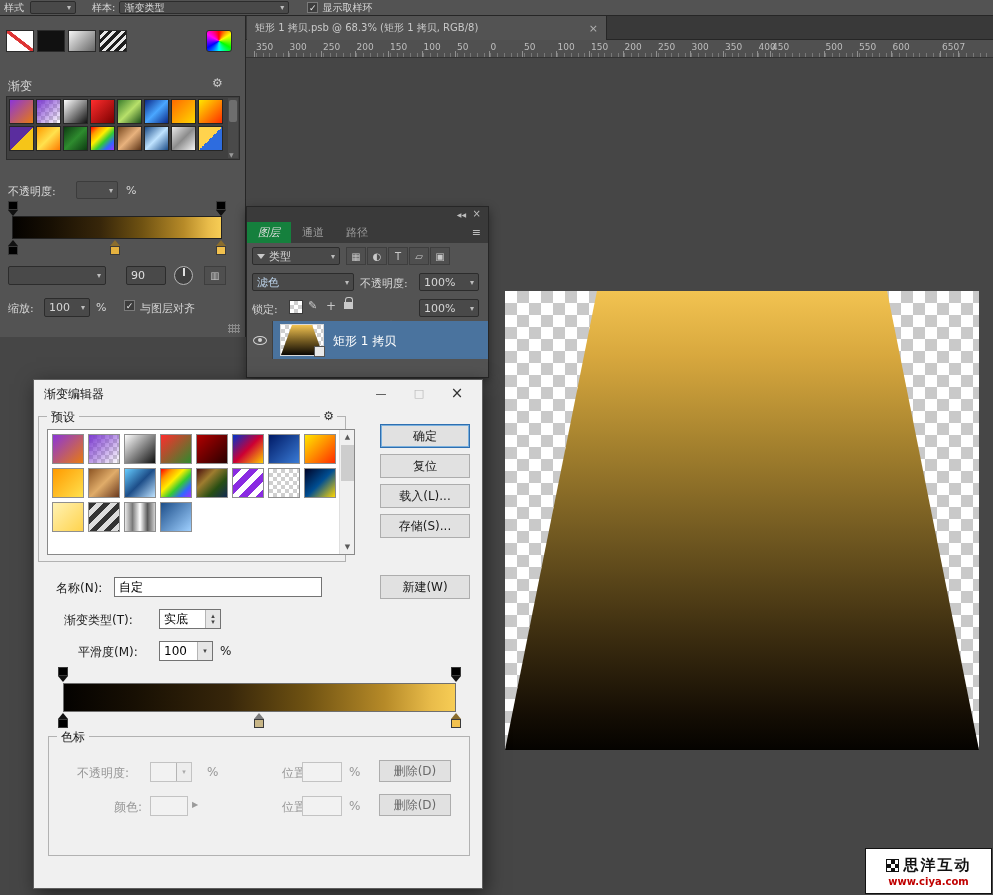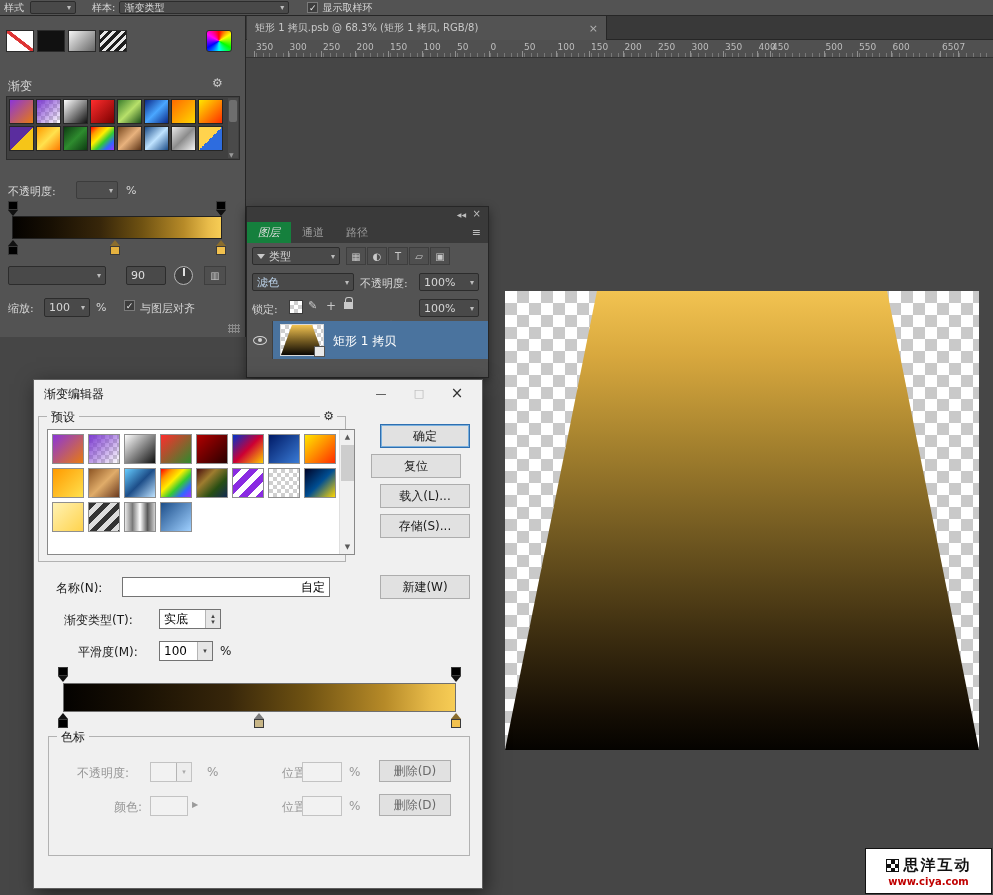--- a/index.html
+++ b/index.html
@@ -338,26 +338,26 @@
           </div>
         <div class="abs" style="right:0;top:0;width:15px;height:124px;background:#f0f0f0;border-left:1px solid #dfdfdf;">
           <span class="sb-arr" style="top:0;">▲</span>
           <div style="position:absolute;left:1px;top:15px;width:13px;height:36px;background:#cdcdcd;"></div>
           <span class="sb-arr" style="bottom:0;">▼</span>
         </div>
       </div>
     </div>
 
     <div class="btn primary" style="left:346px;top:44px;width:90px;height:24px;">确定</div>
-    <div class="btn" style="left:337px;top:74px;width:90px;height:24px;">复位</div>
+    <div class="btn" style="left:346px;top:74px;width:90px;height:24px;">复位</div>
     <div class="btn" style="left:346px;top:104px;width:90px;height:24px;">载入(L)...</div>
     <div class="btn" style="left:346px;top:134px;width:90px;height:24px;">存储(S)...</div>
 
     <span class="abs dlg-label" style="left:22px;top:200px;">名称(N):</span>
-    <input class="abs txt" style="left: 88px; top: 197px; width: 208px; height: 20px; text-align: right;" value="自定">
+    <input class="abs txt" style="left: 80px; top: 197px; width: 208px; height: 20px;" value="自定">
     <div class="btn" style="left:346px;top:195px;width:90px;height:24px;">新建(W)</div>
 
     <span class="abs dlg-label" style="left:30px;top:232px;">渐变类型(T):</span>
     <div class="combo-lt" style="left:125px;top:229px;width:62px;height:20px;">
       <span>实底</span>
       <span class="arr-seg">
           <span>▴</span>
           <span>▾</span>
         </span>
     </div>

